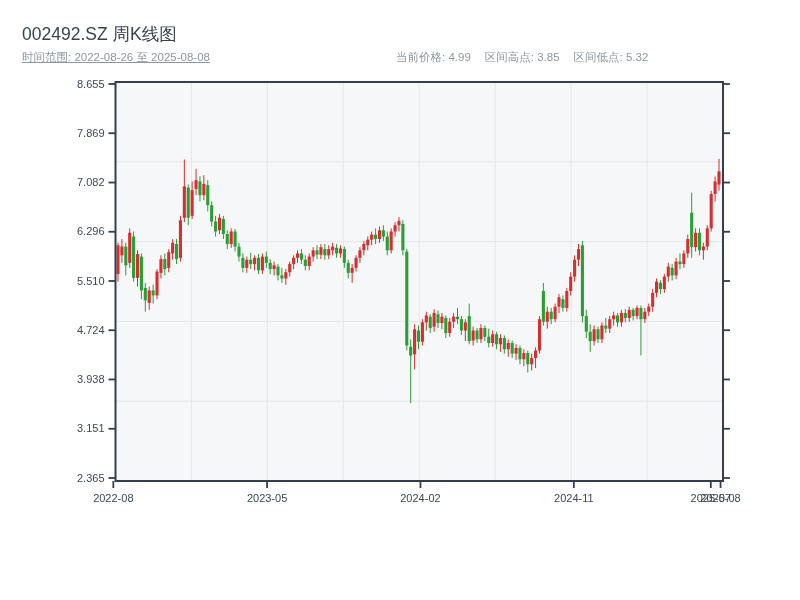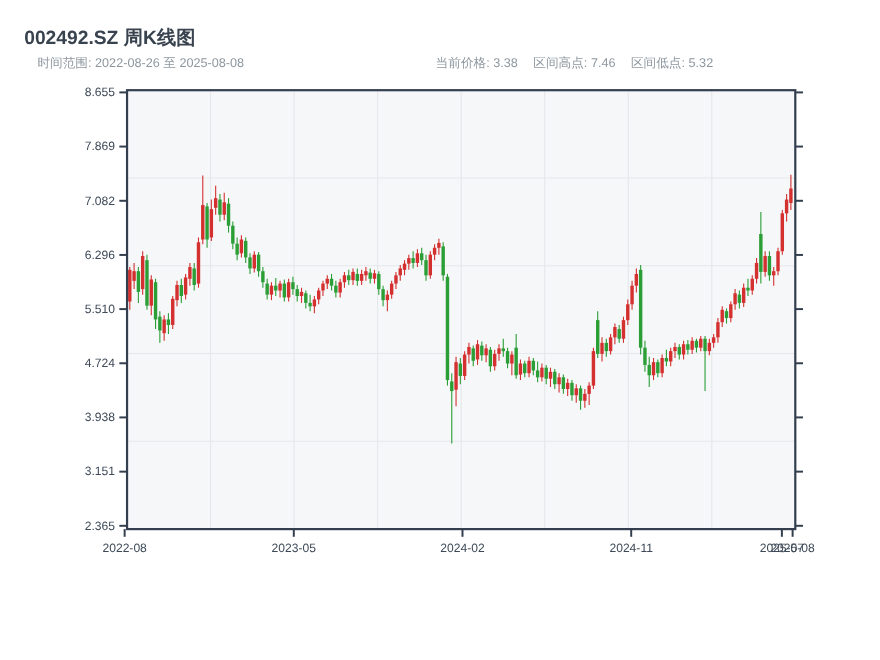--- a/index.html
+++ b/index.html
@@ -2,25 +2,25 @@
 <html><head>
 <meta charset="utf-8">
 <style>
   html,body{margin:0;padding:0;}
   body{
     width:800px;height:600px;position:relative;background:#ffffff;
     font-family:"Liberation Sans","DejaVu Sans",sans-serif;overflow:hidden;
   }
   .hdr{position:absolute;left:22px;top:0;width:760px;}
   .title{
-    position:absolute;left:0;top:22px;font-size:17.5px;font-weight:700;
+    position:absolute;left:0;top:22px;font-size:17.5px;font-weight:400;
     color:#39434f;white-space:nowrap;margin:0;
   }
   .subrow{position:absolute;left:0;top:50px;width:760px;font-size:11.5px;color:#8e979f;}
-  .timerange{position:absolute;left:12px;top:0;white-space:nowrap;}
+  .timerange{position:absolute;left:0;top:0;white-space:nowrap;text-decoration:underline;}
   .stats{position:absolute;left:374px;top:0;display:flex;gap:14px;white-space:nowrap;}
   #kchart{position:absolute;left:0;top:0;}
 </style>
 </head>
 <body>
 
 <svg id="kchart" width="800" height="600" viewBox="0 0 800 600" aria-hidden="true">
     <rect x="115.5" y="82" width="607.5" height="399" fill="#f6f7f9"></rect>
     <g stroke="#e4e7eb" stroke-width="1">
       <line x1="115.5" y1="161.8" x2="723" y2="161.8"></line>
@@ -391,18 +391,18 @@
       <text x="710.8045454545455" y="502" text-anchor="middle">2025-07</text>
       <text x="720.561038961039" y="502" text-anchor="middle">2025-08</text>
     </g>
   </svg>
 
 <div class="hdr">
   <h1 class="title">002492.SZ 周K线图</h1>
   <div class="subrow">
     <span class="timerange">时间范围: 2022-08-26 至 2025-08-08</span>
     <span class="stats">
-      <span>当前价格: 3.38</span>
-      <span>区间高点: 7.46</span>
+      <span>当前价格: 4.99</span>
+      <span>区间高点: 3.85</span>
       <span>区间低点: 5.32</span>
     </span>
   </div>
 </div>
 
 </body></html>

